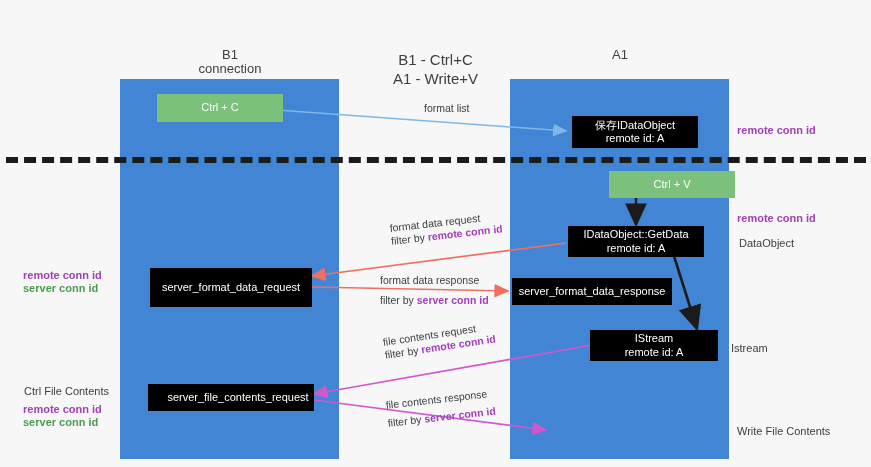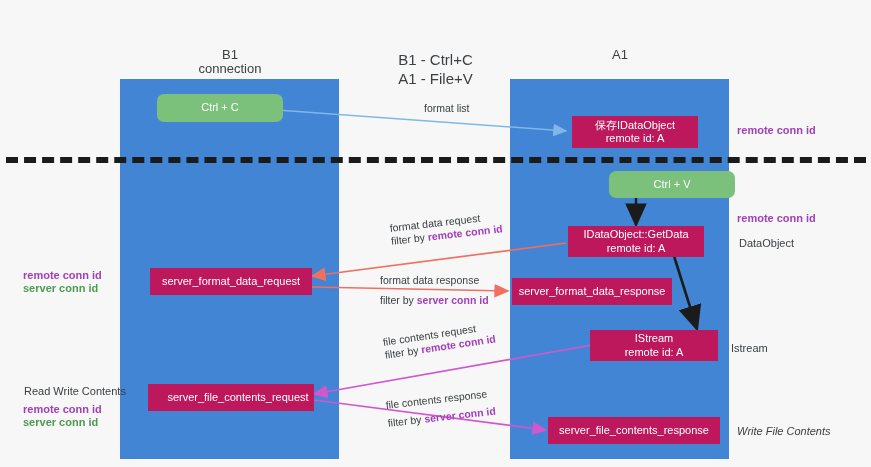--- a/index.html
+++ b/index.html
@@ -34,22 +34,22 @@
     border-top:6px dashed #1b1b1b;
   }
 
   
   .node{
     position:absolute;box-sizing:border-box;
     display:flex;flex-direction:column;align-items:center;justify-content:center;
     color:#ffffff;font-size:11px;line-height:13.5px;text-align:center;
     padding:2px 6px;
   }
-  .node.green{background:#7bc07b;border-radius:7px;}
-  .node.orange{background:#be185d;}
+  .node.green{background:#7bc07b;}
+  .node.orange{background:#000000;}
   .node .l2{font-size:11px;}
 
   
   .sidelabel{
     position:absolute;font-size:11px;line-height:14px;color:#3c4043;
     white-space:nowrap;
   }
   .sidelabel.purple{color:#a23fb8;font-weight:bold;}
   .sidelabel.green{color:#4e9a51;font-weight:bold;}
 
@@ -67,21 +67,21 @@
 </head>
 <body>
 
 <div id="stage">
 
   <div class="lane" style="left:120px;top:79px;width:219px;height:380px;"></div>
   <div class="lane" style="left:510px;top:79px;width:219px;height:380px;"></div>
 
   <div id="title">
     <div>B1 - Ctrl+C</div>
-    <div>A1 - File+V</div>
+    <div>A1 - Write+V</div>
   </div>
 
   <div class="colhead" style="left:155px;top:48px;width:150px;">
     <div>B1</div>
     <div>connection</div>
   </div>
   <div class="colhead" style="left:545px;top:48px;width:150px;">
     <div>A1</div>
   </div>
 
@@ -129,40 +129,37 @@
 
   <div class="node green" style="left:573px;top:171px;width:126px;height:27px;margin-left:36px;">
     <div>Ctrl + V</div>
   </div>
 
   <div class="node orange" style="left:568px;top:226px;width:136px;height:31px;">
     <div>IDataObject::GetData</div>
     <div class="l2">remote id: A</div>
   </div>
 
-  <div class="node orange" style="left:150px;top:268px;width:162px;height:27px;text-align:center;">
+  <div class="node orange" style="left:150px;top:268px;width:162px;height:39px;text-align:center;">
     <div>server_format_data_request</div>
   </div>
 
   <div class="node orange" style="left:512px;top:278px;width:160px;height:27px;">
     <div>server_format_data_response</div>
   </div>
 
   <div class="node orange" style="left:590px;top:330px;width:128px;height:31px;">
     <div>IStream</div>
     <div class="l2">remote id: A</div>
   </div>
 
   <div class="node orange" style="left:148px;top:384px;width:166px;height:27px;padding-left:20px;">
     <div>server_file_contents_request</div>
   </div>
 
-  <div class="node orange" style="left:548px;top:417px;width:172px;height:27px;">
-    <div>server_file_contents_response</div>
-  </div>
 
   <div class="edgelabel" style="left:400px;top:102px;padding-left:24px;">
     <span>format list</span>
   </div>
 
   <div class="edgelabel rot-6" style="left:389px;top:222px;">
     <div>format data request</div>
     <div>
       <span>filter by </span><b>remote conn id</b>
     </div>
@@ -186,22 +183,22 @@
     <div>file contents response</div>
     <div style="margin-top:5px;">
       <span>filter by </span><b>server conn id</b>
     </div>
   </div>
 
   <div class="sidelabel purple" style="left:737px;top:123px;">remote conn id</div>
   <div class="sidelabel purple" style="left:737px;top:211px;">remote conn id</div>
   <div class="sidelabel" style="left:731px;top:236px;padding-left:8px;">DataObject</div>
   <div class="sidelabel" style="left:731px;top:341px;">Istream</div>
-  <div class="sidelabel" style="left:737px;top:424px;font-style:italic;">Write File Contents</div>
+  <div class="sidelabel" style="left:737px;top:424px;">Write File Contents</div>
 
   <div class="sidelabel purple" style="left:23px;top:268px;">remote conn id</div>
   <div class="sidelabel green" style="left:23px;top:281px;">server conn id</div>
 
-  <div class="sidelabel" style="left:24px;top:384px;">Read Write Contents</div>
+  <div class="sidelabel" style="left:24px;top:384px;">Ctrl File Contents</div>
   <div class="sidelabel purple" style="left:23px;top:402px;">remote conn id</div>
   <div class="sidelabel green" style="left:23px;top:415px;">server conn id</div>
 
 </div>
 
 </body></html>

